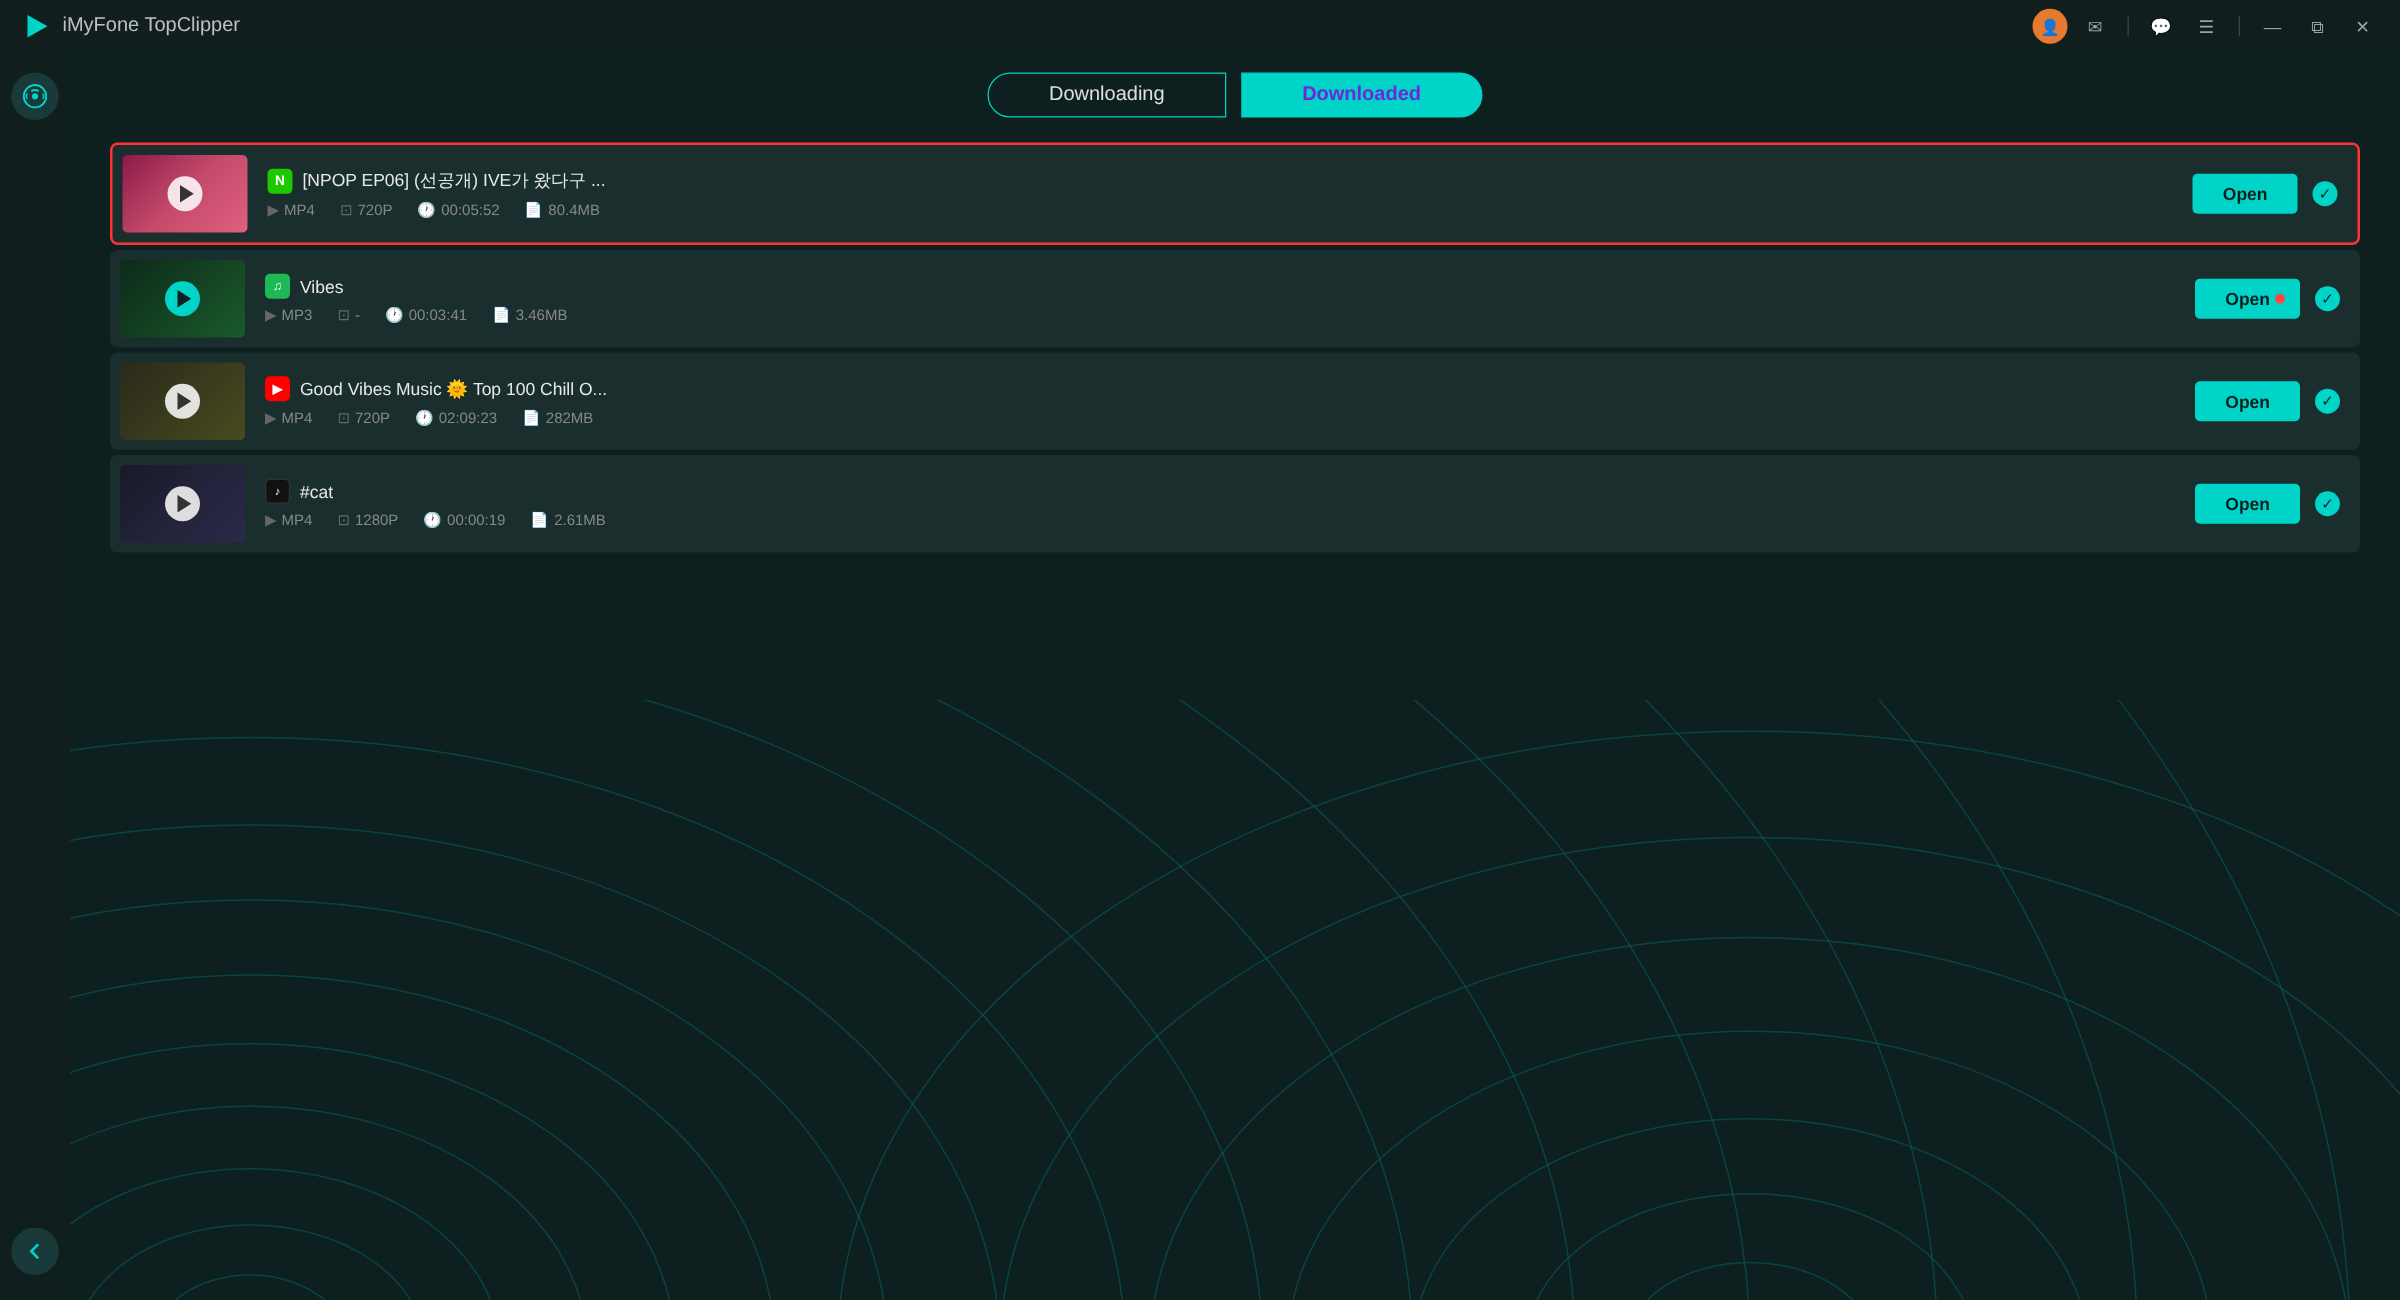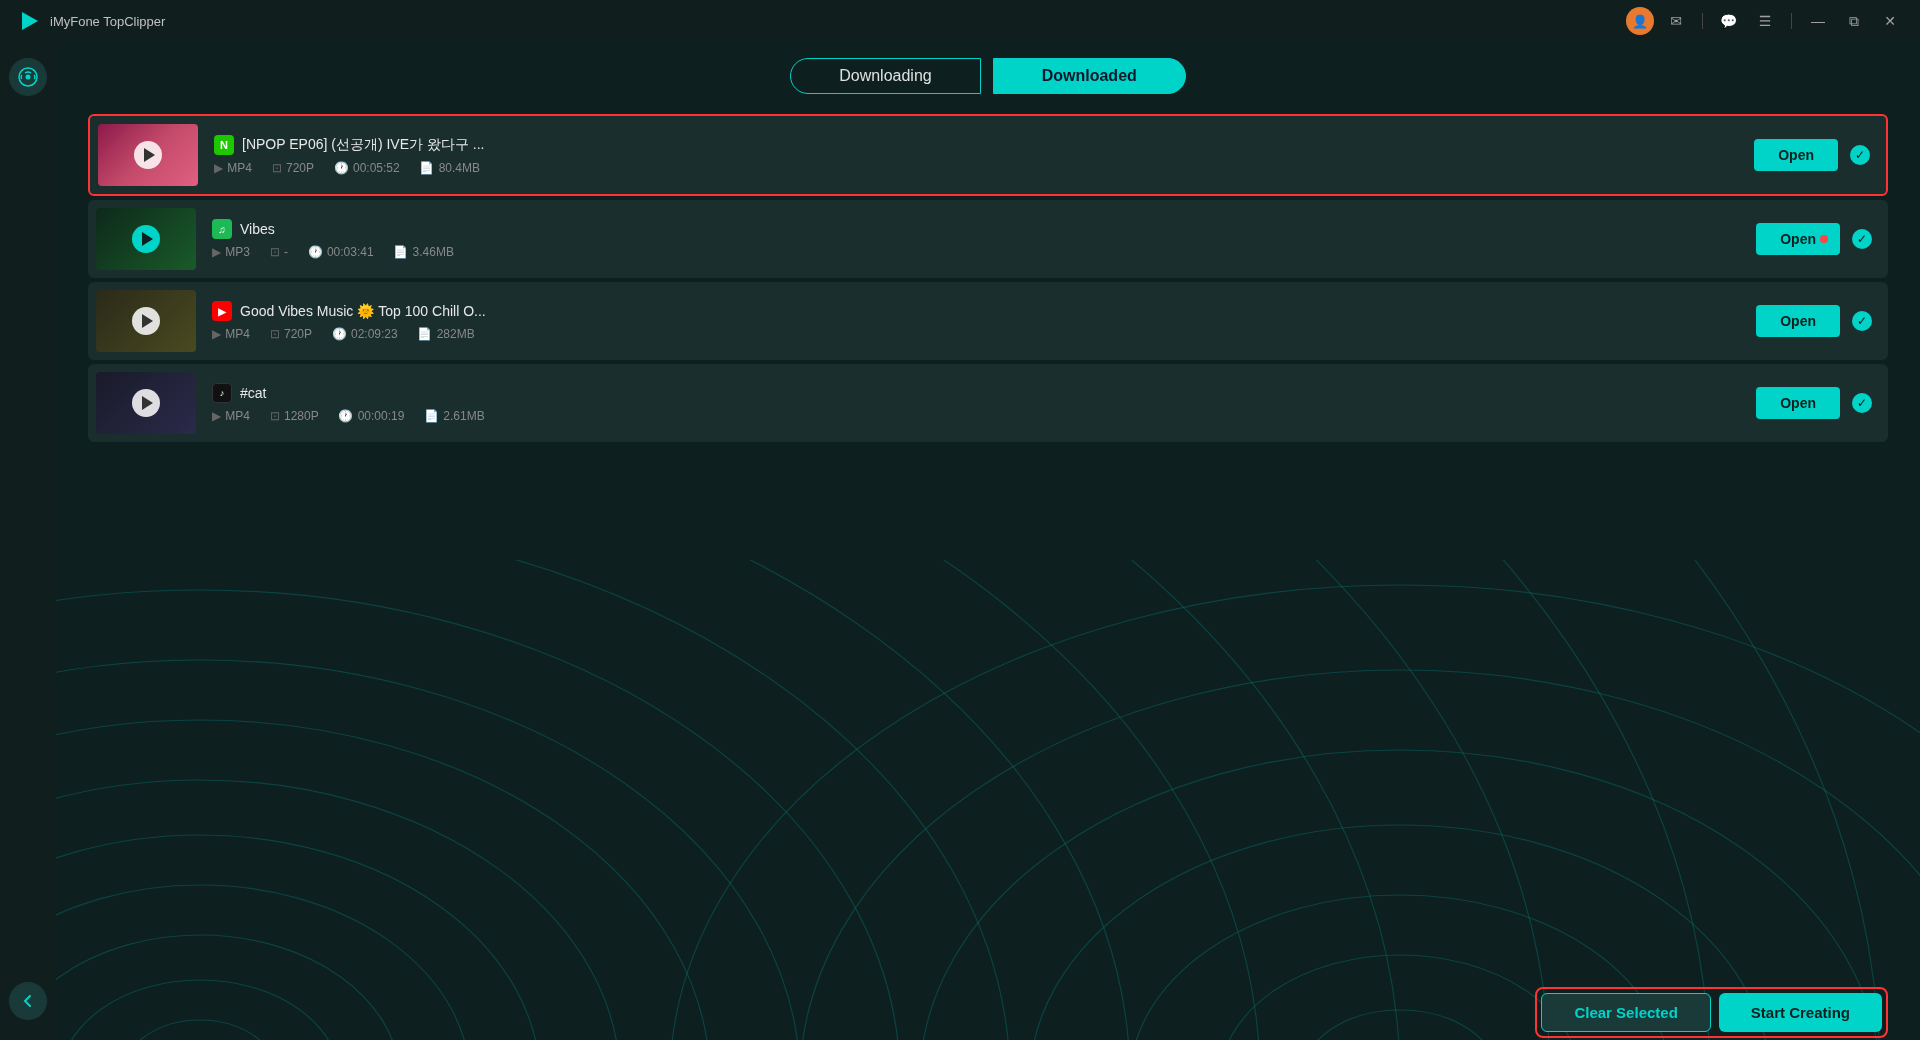--- a/index.html
+++ b/index.html
@@ -26,21 +26,21 @@
     .title-bar-logo {
       display: flex;
       align-items: center;
       gap: 8px;
     }
     .title-bar-icon {
       width: 26px;
       height: 26px;
     }
     .title-bar-title {
-      font-size: 13px;
+      font-size: 16px;
       color: #c0c0c0;
     }
     .title-bar-controls {
       margin-left: auto;
       display: flex;
       align-items: center;
       gap: 8px;
     }
     .title-bar-controls .ctrl-btn {
       width: 28px;
@@ -132,21 +132,21 @@
       font-weight: 500;
     }
     .tab-btn:first-child {
       border-radius: 20px 0 0 20px;
     }
     .tab-btn:last-child {
       border-radius: 0 20px 20px 0;
     }
     .tab-btn.active {
       background: #00d4c8;
-      color: #0f172a;
+      color: #6d28d9;
       font-weight: 700;
     }
 
     
     .download-list {
       display: flex;
       flex-direction: column;
       gap: 4px;
     }
 
@@ -544,20 +544,14 @@
             </div>
           </div>
         </div>
         <button class="item-open-btn">Open</button>
         <div class="item-check">✓</div>
       </div>
 
     </div>
   </div>
 
-  <div class="bottom-bar">
-    <div class="bottom-btns-wrapper">
-      <button class="bottom-btn btn-clear">Clear Selected</button>
-      <button class="bottom-btn btn-start">Start Creating</button>
-    </div>
-  </div>
 
 </div>
 
 </body></html>

